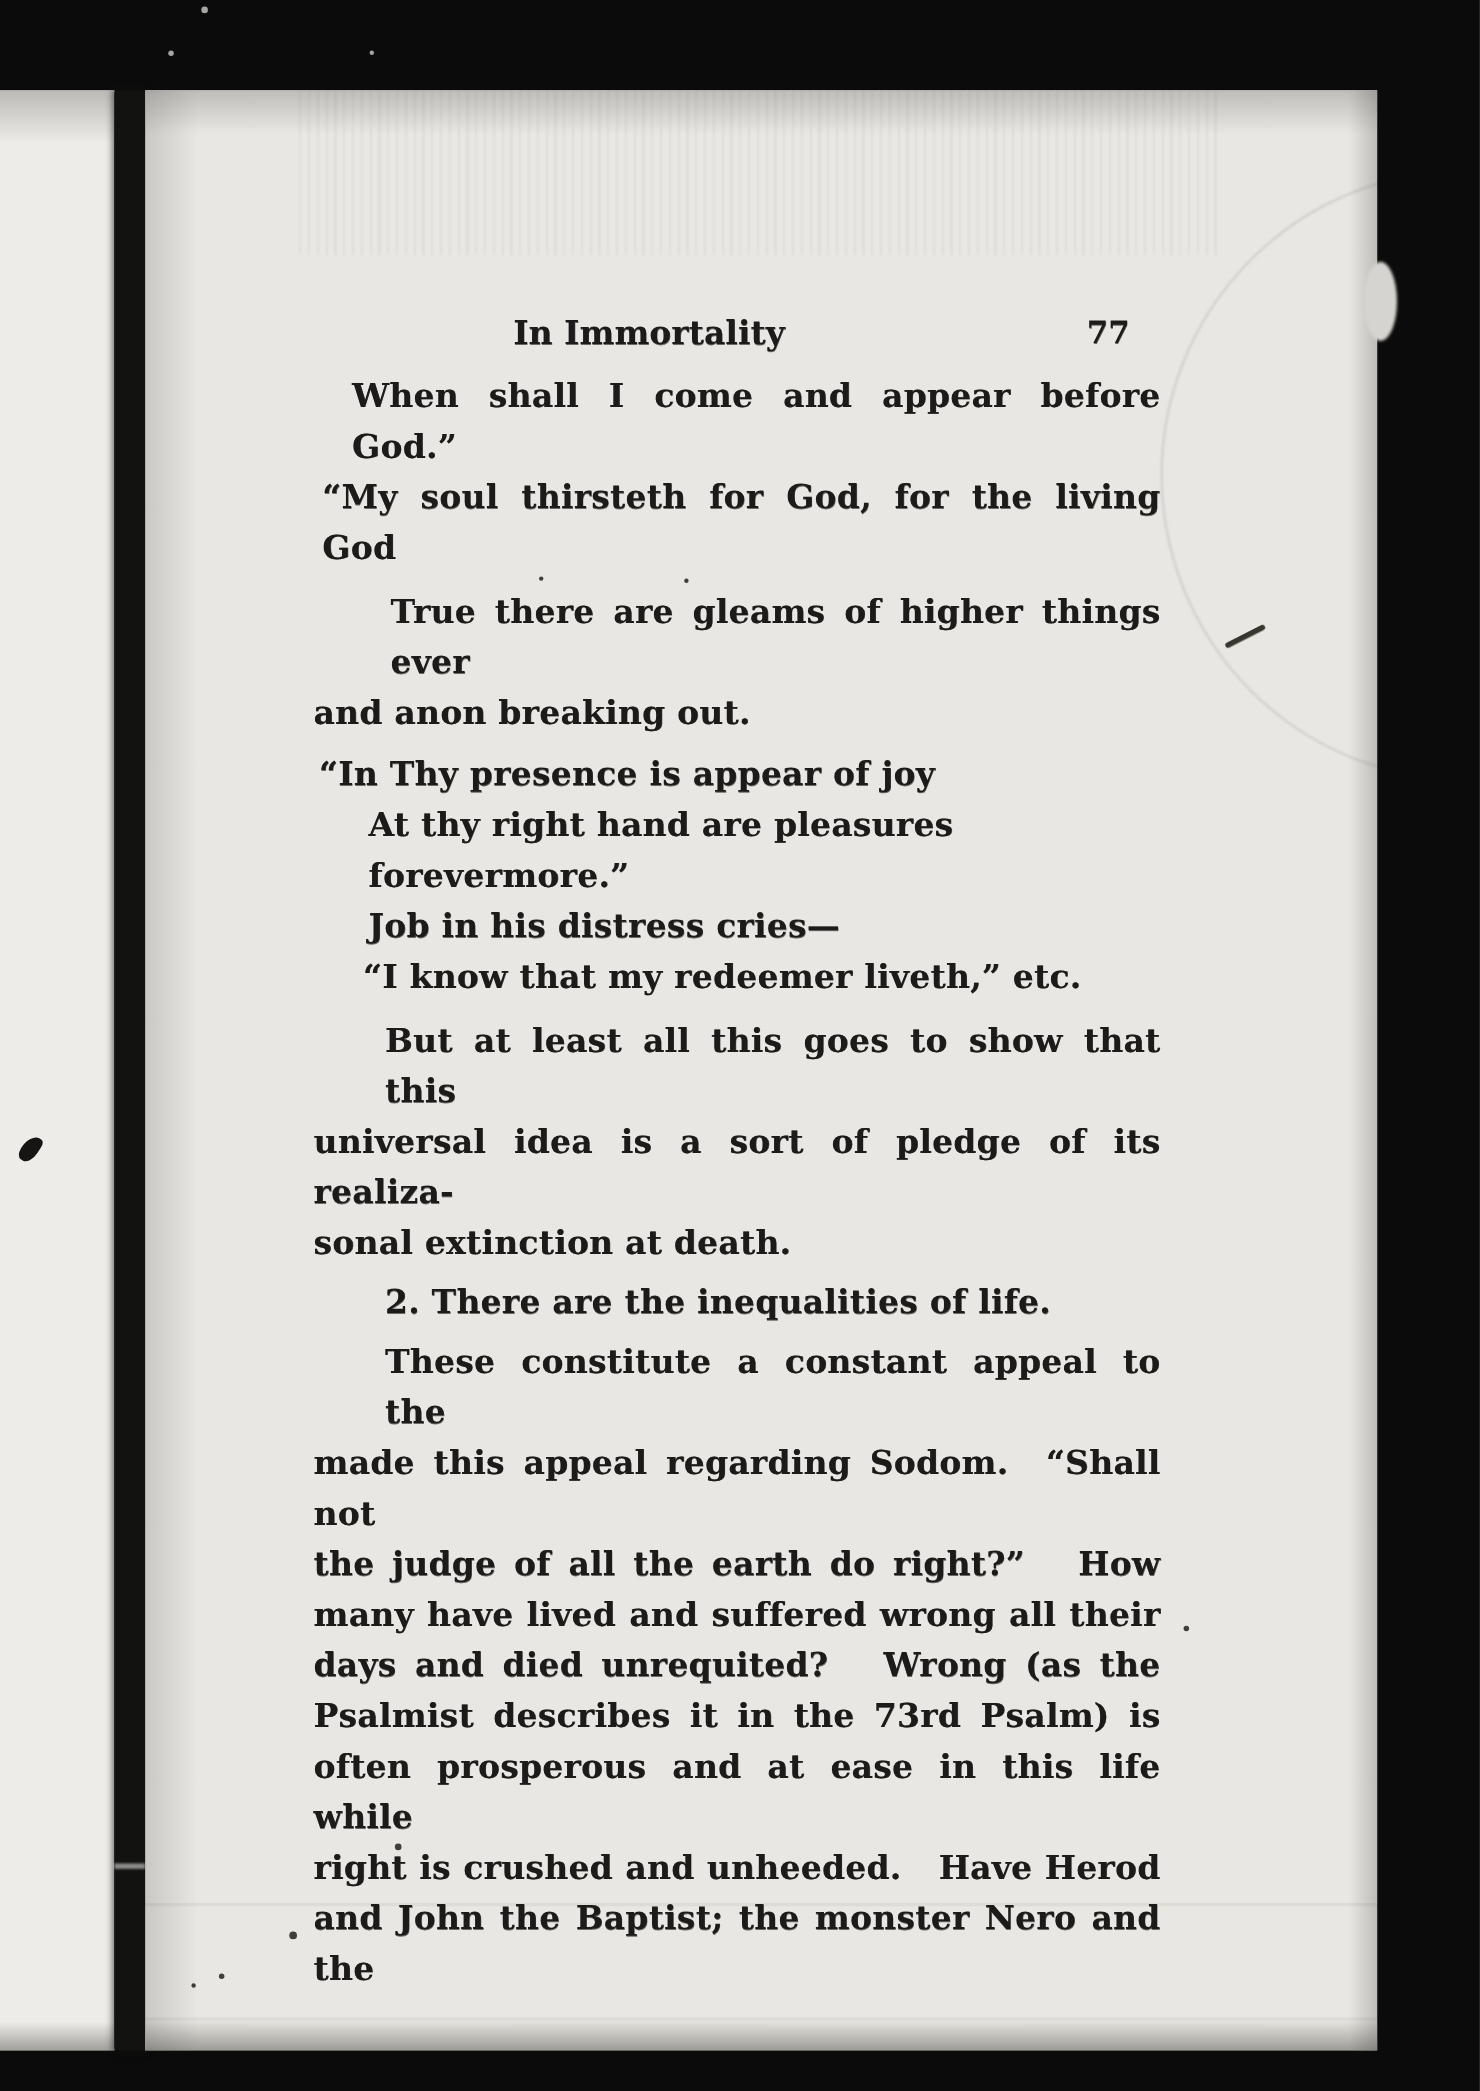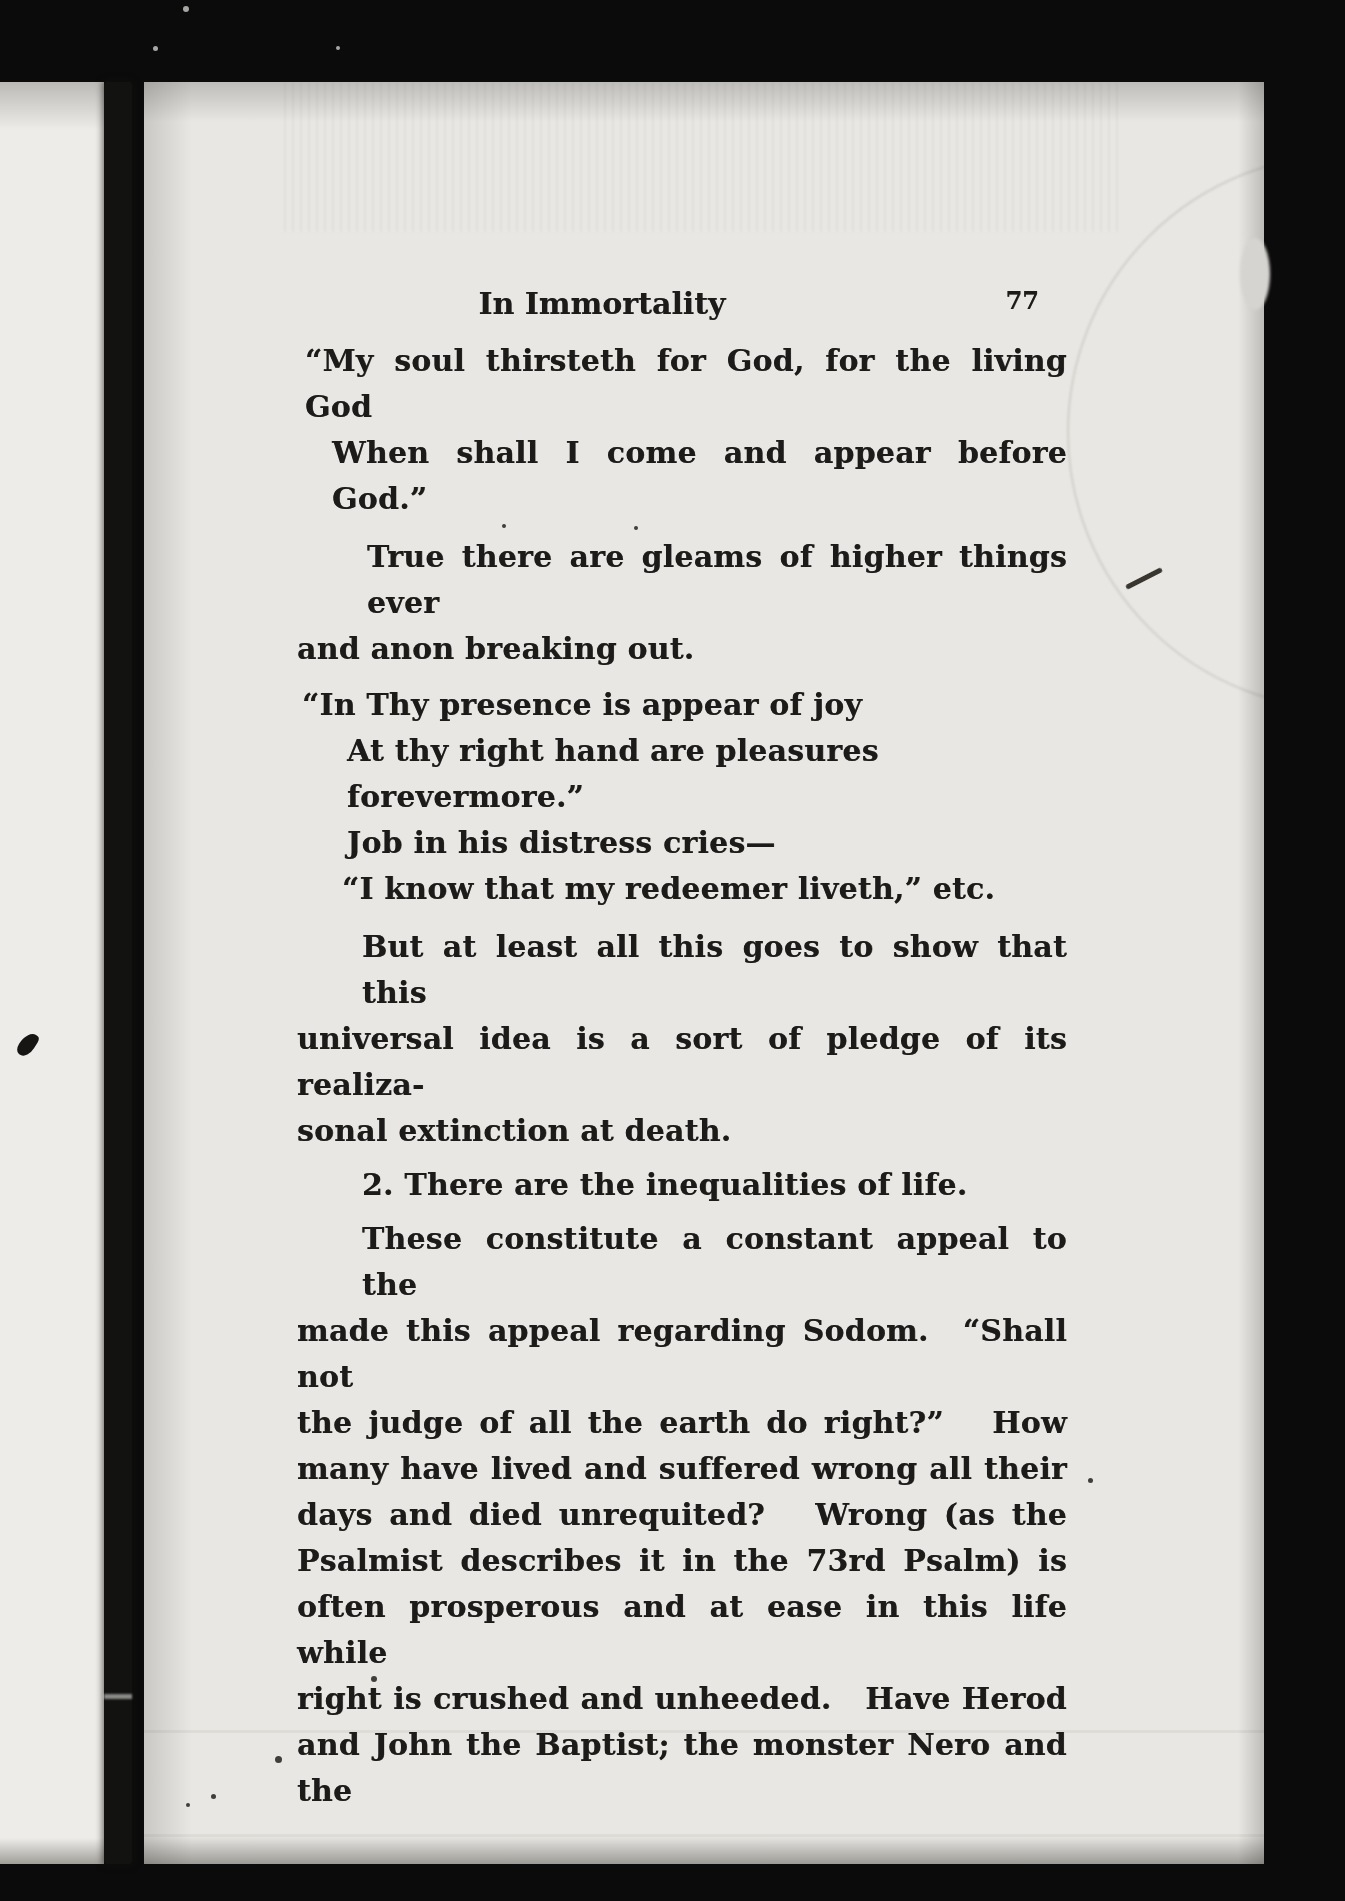--- a/index.html
+++ b/index.html
@@ -43,21 +43,20 @@
     position: absolute; left: 20px; top: 1032px; width: 15px; height: 25px;
     background: #161514; border-radius: 75% 25% 60% 40%;
     transform: rotate(32deg);
   }
 
   
   .page {
     position: absolute; left: 132px; top: 82px; width: 1120px; height: 1782px;
     background: var(--paper, #e8e7e3);
     overflow: hidden;
-    margin-left: 12px;
   }
   .page-top-fuzz {
     position: absolute; left: 0; top: 0; width: 100%; height: 40px;
     background: linear-gradient(#a5a39f, rgba(232,231,227,0));
     opacity: .62;
   }
   .page-streaks {
     position: absolute; left: 140px; top: 0; width: 840px; height: 150px;
     background: repeating-linear-gradient(90deg, rgba(70,68,65,.07) 0 2px, transparent 2px 8px);
     filter: blur(1px);
@@ -104,21 +103,21 @@
     position: absolute; left: 153px; top: 204px; width: 770px; height: 46px;
   }
   .running-title {
     position: absolute; left: 305px; transform: translateX(-50%);
     font-size: 30px; font-weight: 700; color: var(--ink, #1c1b1a);
     white-space: nowrap;
     text-shadow: 0.3px 0.4px 0.6px rgba(25,24,22,.6);
   }
   .page-number {
     position: absolute; right: 28px;
-    font-size: 24px; font-weight: 700; color: var(--ink, #1c1b1a);
+    font-size: 28px; font-weight: 700; color: var(--ink, #1c1b1a);
     text-shadow: 0.3px 0.4px 0.6px rgba(25,24,22,.6);
   }
 
   
   .text-column {
     position: absolute; left: 153px; top: 256px; width: 770px;
   }
   .line {
     line-height: 46px;
     font-size: 30px; font-weight: 700;
@@ -163,22 +162,22 @@
     <div class="speck" style="left:131px; top:1674px; width:7px; height:7px;"></div>
     <div class="speck" style="left:67px; top:1712px; width:5px; height:5px;"></div>
     <div class="speck" style="left:42px; top:1721px; width:4px; height:4px;"></div>
 
     <div class="header-line">
       <span class="running-title">In Immortality</span>
       <span class="page-number">77</span>
     </div>
 
     <div class="text-column">
+        <div class="line j" style="padding-left: 35px;">When shall I come and appear before God.”</div>
         <div class="line j" style="padding-left: 8px;">“My soul thirsteth for God, for the living God</div>
-        <div class="line j" style="padding-left: 35px;">When shall I come and appear before God.”</div>
         <div class="line j" style="padding-left: 70px; margin-top: 12px;">True there are gleams of higher things ever</div>
         <div class="line">and anon breaking out.</div>
         <div class="line" style="padding-left: 5px; margin-top: 10px;">“In Thy presence is appear of joy</div>
         <div class="line" style="padding-left: 50px;">At thy right hand are pleasures forevermore.”</div>
         <div class="line" style="padding-left: 50px;">Job in his distress cries—</div>
         <div class="line" style="padding-left: 45px;">“I know that my redeemer liveth,” etc.</div>
         <div class="line j" style="padding-left: 65px; margin-top: 12px;">But at least all this goes to show that this</div>
         <div class="line j">universal idea is a sort of pledge of its realiza-</div>
         <div class="line">sonal extinction at death.</div>
         <div class="line" style="padding-left: 65px; margin-top: 8px;">2. There are the inequalities of life.</div>

